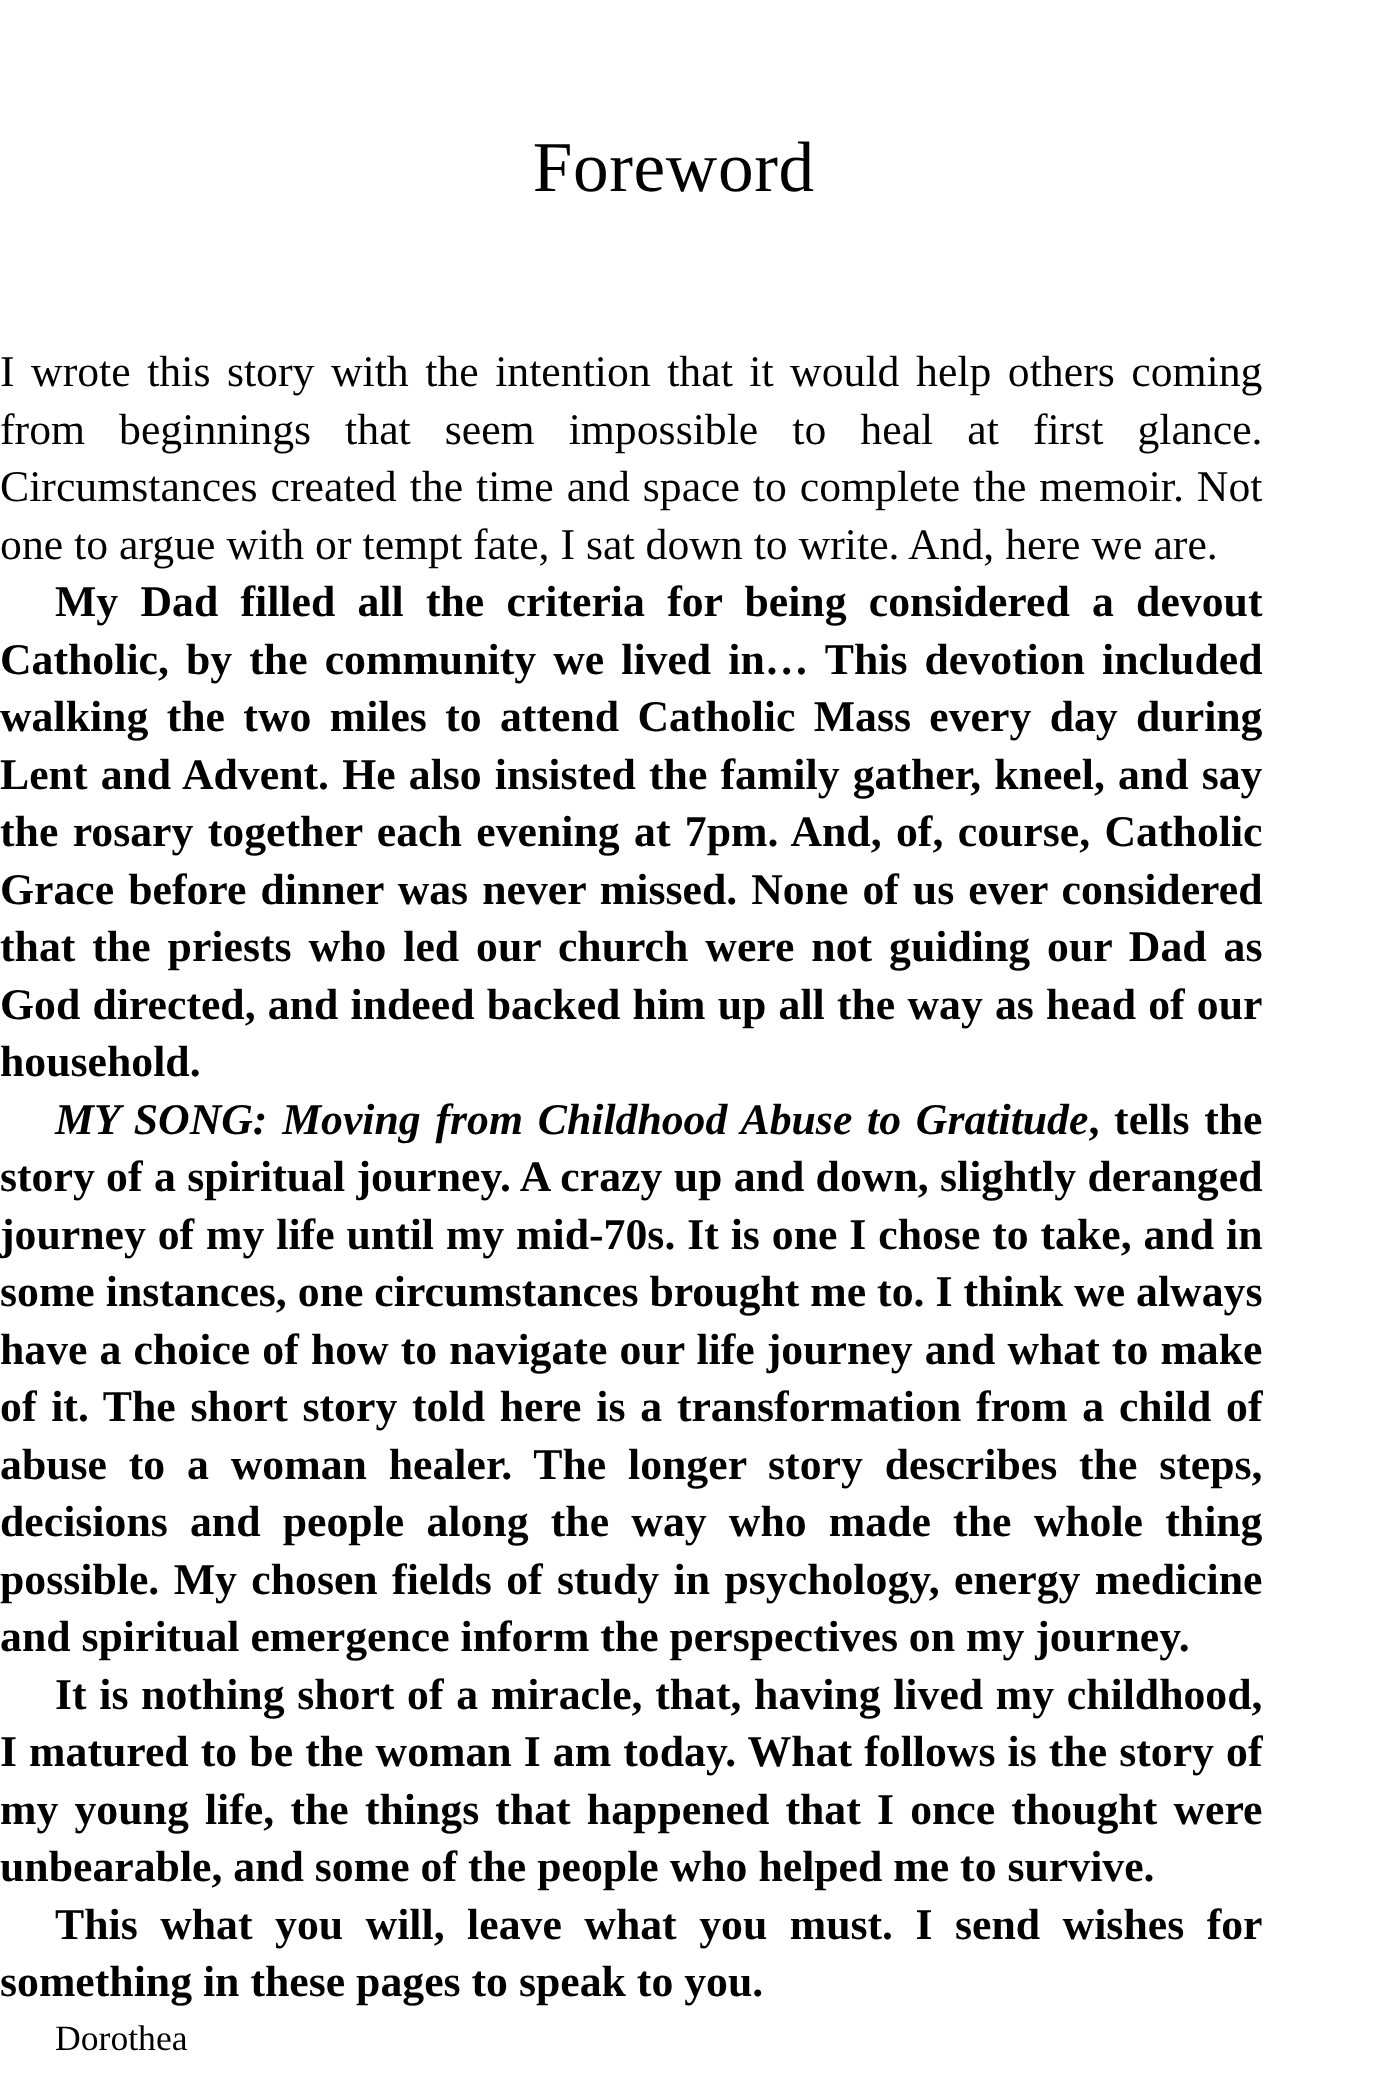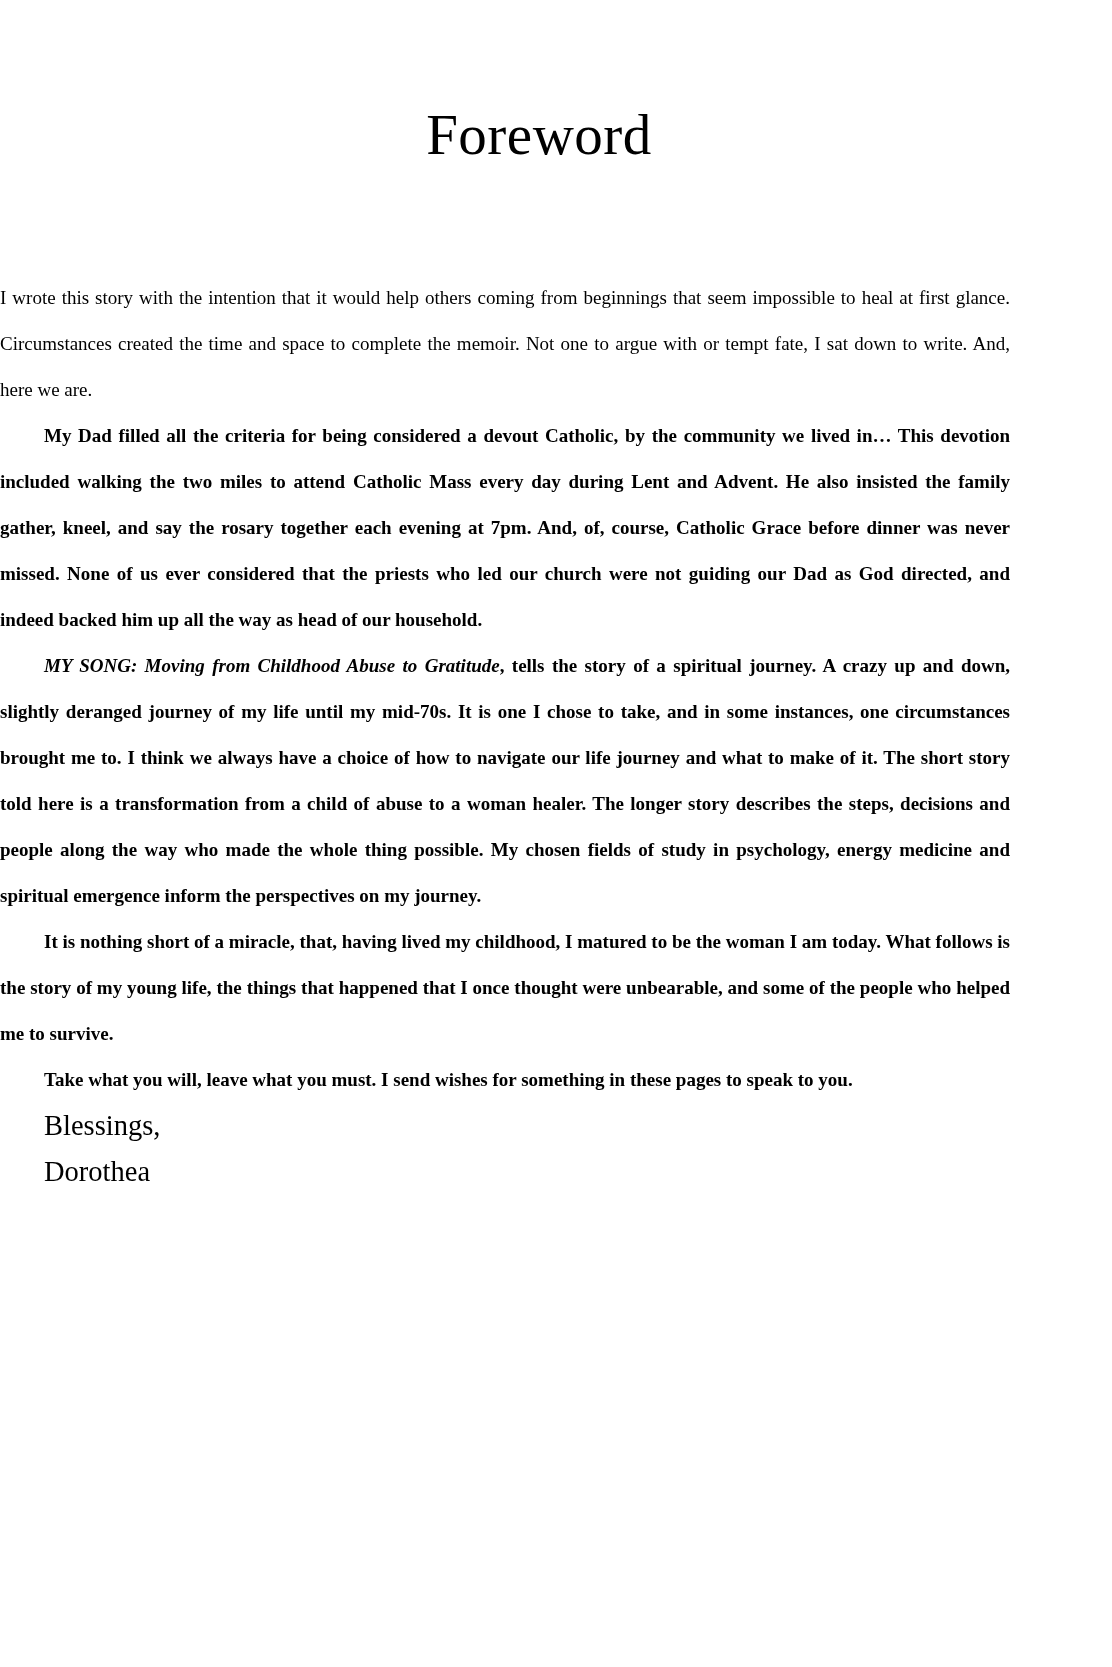--- a/index.html
+++ b/index.html
@@ -40,21 +40,21 @@
   }
   .body-block {
     padding-top: 108px;
     padding-left: 0px;
     padding-right: 68px;
   }
   p.para {
     margin: 0;
     text-align: justify;
     text-justify: inter-word;
-    font-size: 19px;
+    font-size: 35px;
     line-height: 46px;
     hyphens: none;
   }
   p.para.indent {
     text-indent: 44px;
     font-weight: bold;
   }
   p.sig {
     margin: 0;
     text-align: left;
@@ -74,22 +74,21 @@
   <div class="content">
 
     <h1 class="chapter-title">Foreword</h1>
 
     <div class="body-block">
 
       <p class="para" id="para-1"><span>I wrote this story with the intention that it would help others coming from beginnings that seem impossible to heal at first glance. Circumstances created the time and space to complete the memoir. Not one to argue with or tempt fate, I sat down to write. And, here we are.</span></p>
       <p class="para indent" id="para-2"><span>My Dad filled all the criteria for being considered a devout Catholic, by the community we lived in… This devotion included walking the two miles to attend Catholic Mass every day during Lent and Advent. He also insisted the family gather, kneel, and say the rosary together each evening at 7pm. And, of, course, Catholic Grace before dinner was never missed. None of us ever considered that the priests who led our church were not guiding our Dad as God directed, and indeed backed him up all the way as head of our household.</span></p>
       <p class="para indent" id="para-3"><span class="italic">MY SONG: Moving from Childhood Abuse to Gratitude</span><span>, tells the story of a spiritual journey. A crazy up and down, slightly deranged journey of my life until my mid-70s. It is one I chose to take, and in some instances, one circumstances brought me to. I think we always have a choice of how to navigate our life journey and what to make of it. The short story told here is a transformation from a child of abuse to a woman healer. The longer story describes the steps, decisions and people along the way who made the whole thing possible. My chosen fields of study in psychology, energy medicine and spiritual emergence inform the perspectives on my journey.</span></p>
       <p class="para indent" id="para-5"><span>It is nothing short of a miracle, that, having lived my childhood, I matured to be the woman I am today. What follows is the story of my young life, the things that happened that I once thought were unbearable, and some of the people who helped me to survive.</span></p>
-      <p class="para indent" id="para-6"><span>Take what you will, leave what you must. I send wishes for something in these pages to speak to you.</span></p>
+      <p class="para indent" id="para-6"><span>This what you will, leave what you must. I send wishes for something in these pages to speak to you.</span></p>
 
-      <p class="sig">Blessings,</p>
       <p class="sig">Dorothea</p>
 
     </div>
 
   </div>
 
 </div>
 
 </body></html>

